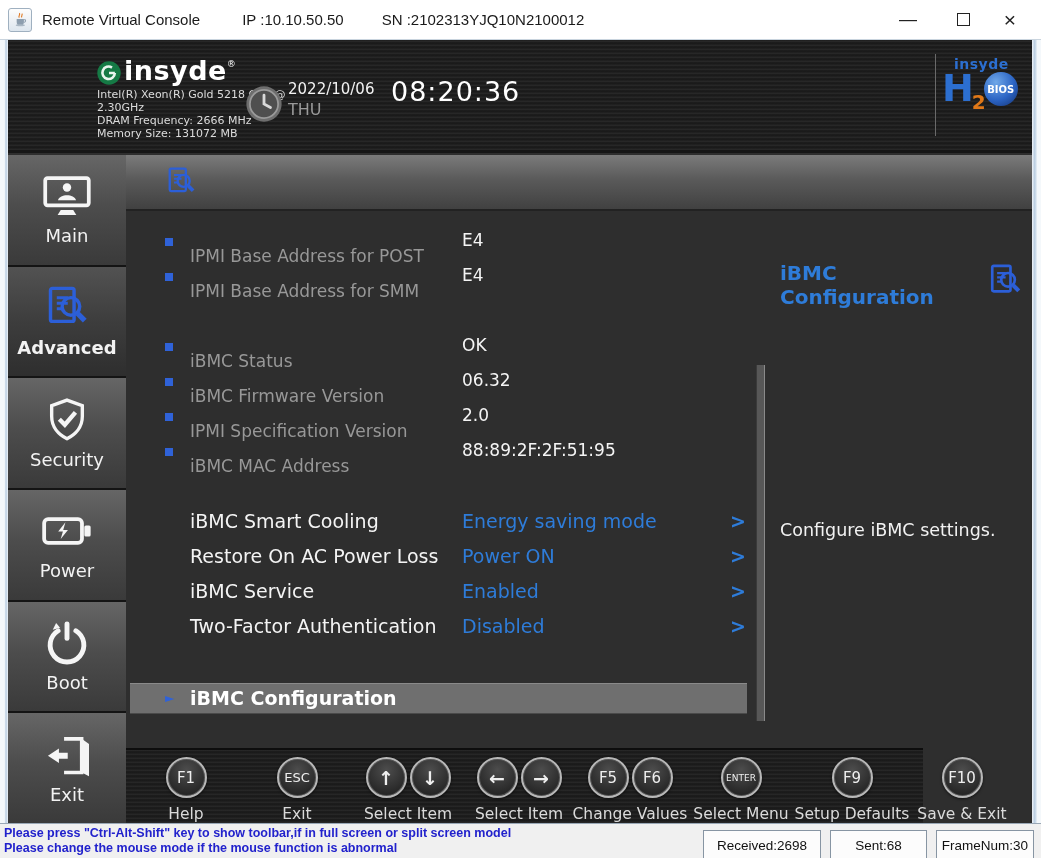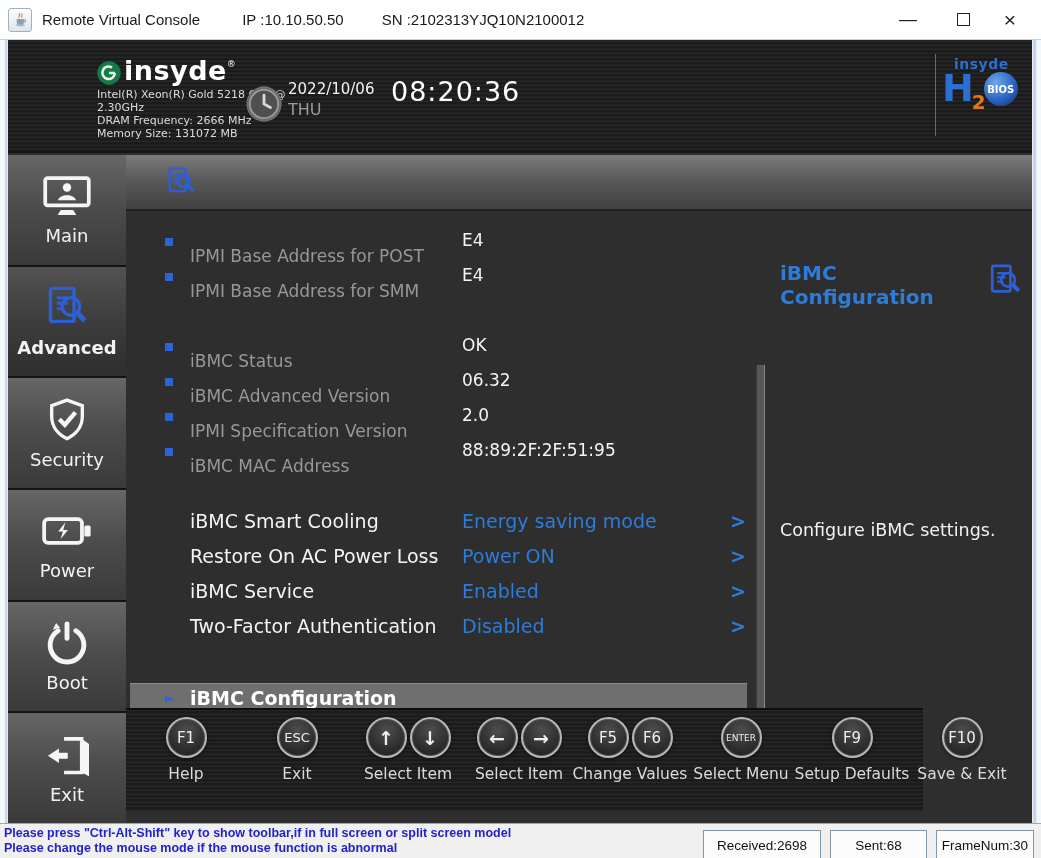--- a/index.html
+++ b/index.html
@@ -100,21 +100,21 @@
     border-left:1px solid #3a3a3a; border-right:1px solid #8a8a8a; cursor:pointer; }
 
   
   .help { position:absolute; left:758px; top:171px; width:262px; height:509px; }
   .help-title { position:absolute; left:14px; top:50px; width:160px; font-size:20px; font-weight:bold;
     color:#2e7cd9; line-height:24px; }
   .help-icon { position:absolute; left:222px; top:52px; color:#2c5fd8; }
   .help-desc { position:absolute; left:14px; top:280px; width:240px; font-size:17.5px; color:#f2f2f2;margin-top:29px; }
 
   
-  .foot { position:absolute; left:118px; top:668px; width:797px; height:103px; border-top:2px solid #0d0d0d; }
+  .foot { position:absolute; left:118px; top:708px; width:797px; height:103px; border-top:2px solid #0d0d0d; }
   .hk { position:absolute; top:7px; width:130px; text-align:center; }
   .hk .keys { display:flex; justify-content:center; gap:3px; }
   .key { width:41px; height:41px; border-radius:50%; border:2px solid #b8b8b8;
     background:radial-gradient(circle at 50% 30%, #4d4d4d, #262626 75%);
     box-shadow:0 1px 3px rgba(0,0,0,.6), inset 0 0 0 1px #555;
     display:flex; align-items:center; justify-content:center; font-size:15px; color:#efefef; cursor:pointer; }
   .key.arrow { font-size:19px; font-weight:bold; }
   .key.small { font-size:9px; }
   .hk-label { margin-top:7px; font-size:15.5px; color:#dadada; white-space:nowrap; }
   .hk0{left:-5px;} .hk1{left:106px;} .hk2{left:217px;} .hk3{left:328px;}
@@ -280,21 +280,21 @@
       <span class="ilabel">IPMI Base Address for SMM</span>
       <span class="ivalue">E4</span>
     </div>
     <div class="irow" style="top:124px">
       <span class="bullet"></span>
       <span class="ilabel">iBMC Status</span>
       <span class="ivalue">OK</span>
     </div>
     <div class="irow" style="top:159px">
       <span class="bullet"></span>
-      <span class="ilabel">iBMC Advanced Version</span>
+      <span class="ilabel">iBMC Firmware Version</span>
       <span class="ivalue">06.32</span>
     </div>
     <div class="irow" style="top:194px">
       <span class="bullet"></span>
       <span class="ilabel">IPMI Specification Version</span>
       <span class="ivalue">2.0</span>
     </div>
     <div class="irow" style="top:229px">
       <span class="bullet"></span>
       <span class="ilabel">iBMC MAC Address</span>

